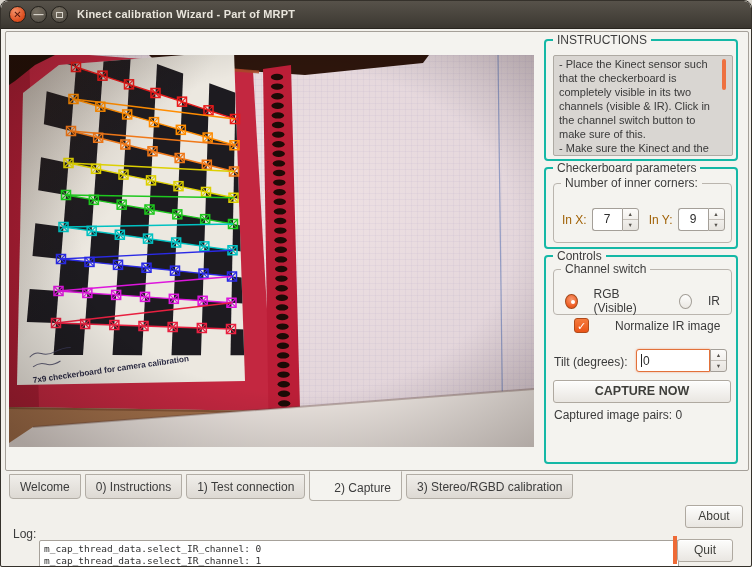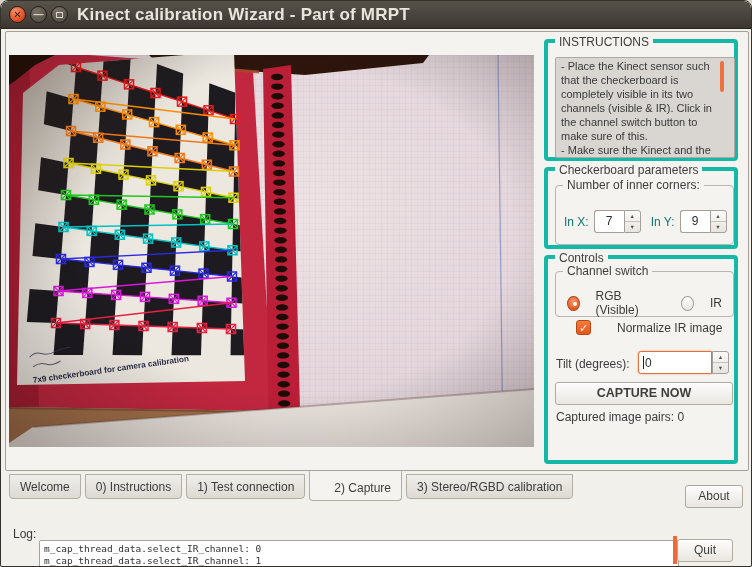--- a/index.html
+++ b/index.html
@@ -15,49 +15,49 @@
               border-bottom:1px solid #28251f; border-radius:7px 7px 0 0; }
   .tb-btn { position:absolute; top:5px; width:17px; height:17px; border-radius:50%;
             border:1px solid #23201b; text-align:center; line-height:15px; font-size:10px;
             font-weight:bold; cursor:default; }
   .tb-close { left:8px;  background:radial-gradient(circle at 35% 30%, #f4926a, #de4f20 65%, #b83c12);
               color:#51140a; }
   .tb-min   { left:29px; background:radial-gradient(circle at 35% 30%, #776f62, #58534a 70%, #46423a);
               color:#d9d5cc; }
   .tb-max   { left:50px; background:radial-gradient(circle at 35% 30%, #776f62, #58534a 70%, #46423a); }
   .tb-max i { display:block; width:7px; height:6px; border:1px solid #d9d5cc; margin:5px auto 0; }
-  .tb-title { position:absolute; left:76px; top:0; line-height:27px; font-size:17px;
+  .tb-title { position:absolute; left:76px; top:0; line-height:27px; font-size:11px;
               font-weight:bold; color:#e9e5dc; letter-spacing:.2px; }
 
   
   .panel { position:absolute; left:4px; top:30px; width:744px; height:440px;
            background:#f4f3ef; border:1px solid #a5a099; border-radius:2px; }
 
   .camera { position:absolute; left:8px; top:54px; width:525px; height:392px; background:#222; }
 
   
-  .gb { position:absolute; border:4px solid #14b8a6; border-radius:4px; }
+  .gb { position:absolute; border:2px solid #14b8a6; border-radius:4px; }
   .gb-label { position:absolute; top:-8px; left:7px; background:#f4f3ef; padding:0 4px;
               font-size:12px; color:#3d3d3d; white-space:nowrap; }
 
   .gb-instructions { left:543px; top:38px;  width:194px; height:122px; }
   .gb-chk          { left:543px; top:166px; width:194px; height:82px;  }
   .gb-controls     { left:543px; top:254px; width:194px; height:209px; }
   .gb-inner        { position:absolute; border:1px solid #bab5ae; border-radius:4px; }
 
   .instr-text { position:absolute; left:7px; top:14px; width:180px; height:101px;
                 background:#d9d6d2; border:1px solid #aeaaa3; border-radius:2px;
                 padding:1px 10px 0 5px; font-size:11px; line-height:14px; color:#393939;
                 white-space:pre-line; overflow:hidden; }
   .instr-thumb { position:absolute; right:10px; top:18px; width:4px; height:31px;
                  background:#ee7140; border-radius:2px; }
 
   .nic { left:7px; top:14px; width:179px; height:60px; }
   .nic-row { position:absolute; left:8px; top:24px; display:flex; align-items:center; }
-  .fld-label { font-size:12px; color:#0f766e; margin-right:5px; }
+  .fld-label { font-size:12px; color:#a16207; margin-right:5px; }
 
   .spin { display:inline-flex; height:23px; }
   .spin-field { width:30px; height:23px; background:#fff; border:1px solid #a49f98;
                 border-right:none; border-radius:3px 0 0 3px; font-size:12px; color:#2e2e2e;
                 text-align:center; line-height:21px; }
   .spin-btns { width:17px; height:23px; border:1px solid #a49f98; border-radius:0 3px 3px 0;
                background:linear-gradient(#fcfbf9,#e7e4df); display:flex; flex-direction:column; }
   .spin-btns span { flex:1; font-size:5.5px; color:#55524c; text-align:center; line-height:10px; }
   .spin-btns span + span { border-top:1px solid #c4bfb8; }
 
@@ -102,21 +102,21 @@
   .tab-active { margin-top:0; height:30px; line-height:32px; background:#f4f3ef;
                 border-top:1px solid #f4f3ef; z-index:5; position:relative;padding-left:24px; }
 
   
   .log-label { position:absolute; left:12px; top:526px; font-size:12px; color:#3b3b3b; }
   .logbox { position:absolute; left:38px; top:507px; width:640px; height:57px; background:#fff;
             border:1px solid #a6a19a; border-radius:2px; padding:2px 4px; overflow:hidden;
             font-family:"DejaVu Sans Mono","Liberation Mono",monospace; font-size:9.5px;
             line-height:11.5px; color:#303030; white-space:pre;margin-top:32px; }
   .log-thumb { position:absolute; left:672px; top:535px; width:4px; height:28px; background:#ee6a36; }
-  .btn-about { position:absolute; left:684px; top:484px; width:58px; height:23px; line-height:21px;text-align:center; }
+  .btn-about { position:absolute; left:684px; top:504px; width:58px; height:23px; line-height:21px;text-align:center; }
   .btn-quit  { position:absolute; left:676px; top:538px; width:56px; height:23px; line-height:21px; }
 </style>
 </head>
 <body>
 
 <div class="window">
 
   <div class="titlebar">
     <div class="tb-btn tb-close">✕</div>
     <div class="tb-btn tb-min">—</div>

